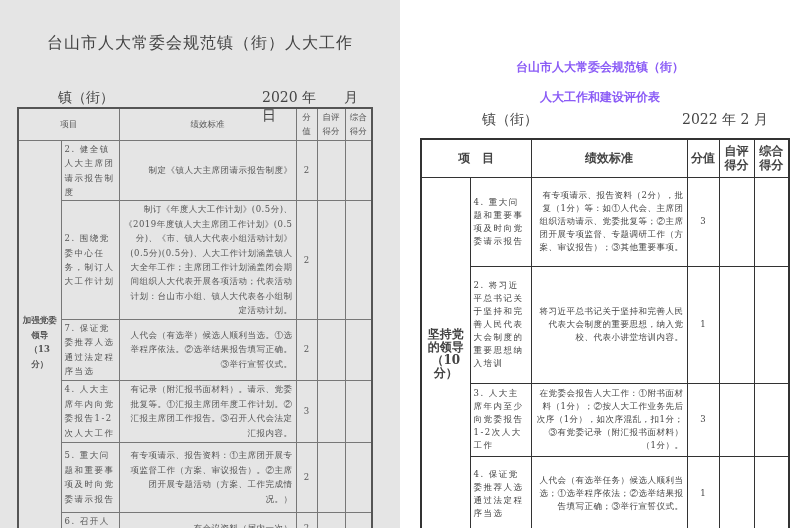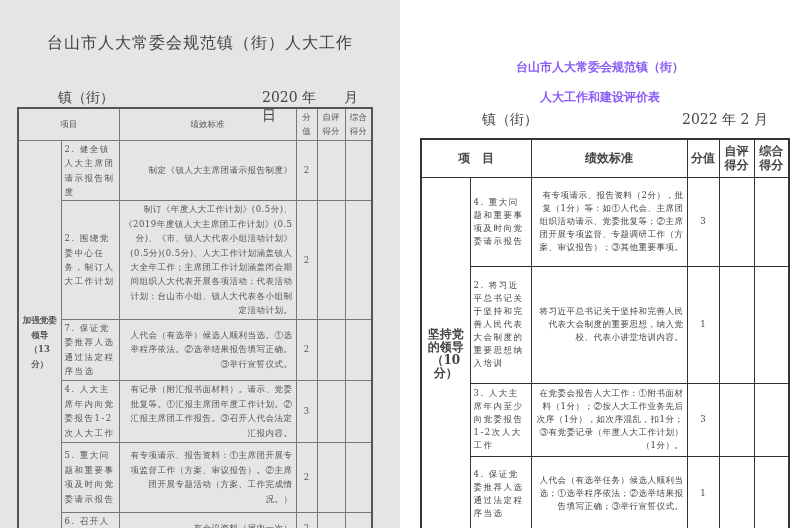--- a/index.html
+++ b/index.html
@@ -133,21 +133,21 @@
     </tr>
     <tr style="height:117px">
       <td class="item">2. 将习近平总书记关于坚持和完善人民代表大会制度的重要思想纳入培训</td>
       <td class="crit">将习近平总书记关于坚持和完善人民代表大会制度的重要思想，纳入党校、代表小讲堂培训内容。</td>
       <td class="score">1</td>
       <td></td>
       <td></td>
     </tr>
     <tr style="height:73px">
       <td class="item">3. 人大主席年内至少向党委报告1-2次人大工作</td>
-      <td class="crit">在党委会报告人大工作：①附书面材料（1分）；②按人大工作业务先后次序（1分），如次序混乱，扣1分；③有党委记录（年度人大工作计划）（1分）。</td>
+      <td class="crit">在党委会报告人大工作：①附书面材料（1分）；②按人大工作业务先后次序（1分），如次序混乱，扣1分；③有党委记录（附汇报书面材料）（1分）。</td>
       <td class="score">3</td>
       <td></td>
       <td></td>
     </tr>
     <tr style="height:76px">
       <td class="item">4. 保证党委推荐人选通过法定程序当选</td>
       <td class="crit">人代会（有选举任务）候选人顺利当选；①选举程序依法；②选举结果报告填写正确；③举行宣誓仪式。</td>
       <td class="score">1</td>
       <td></td>
       <td></td>

